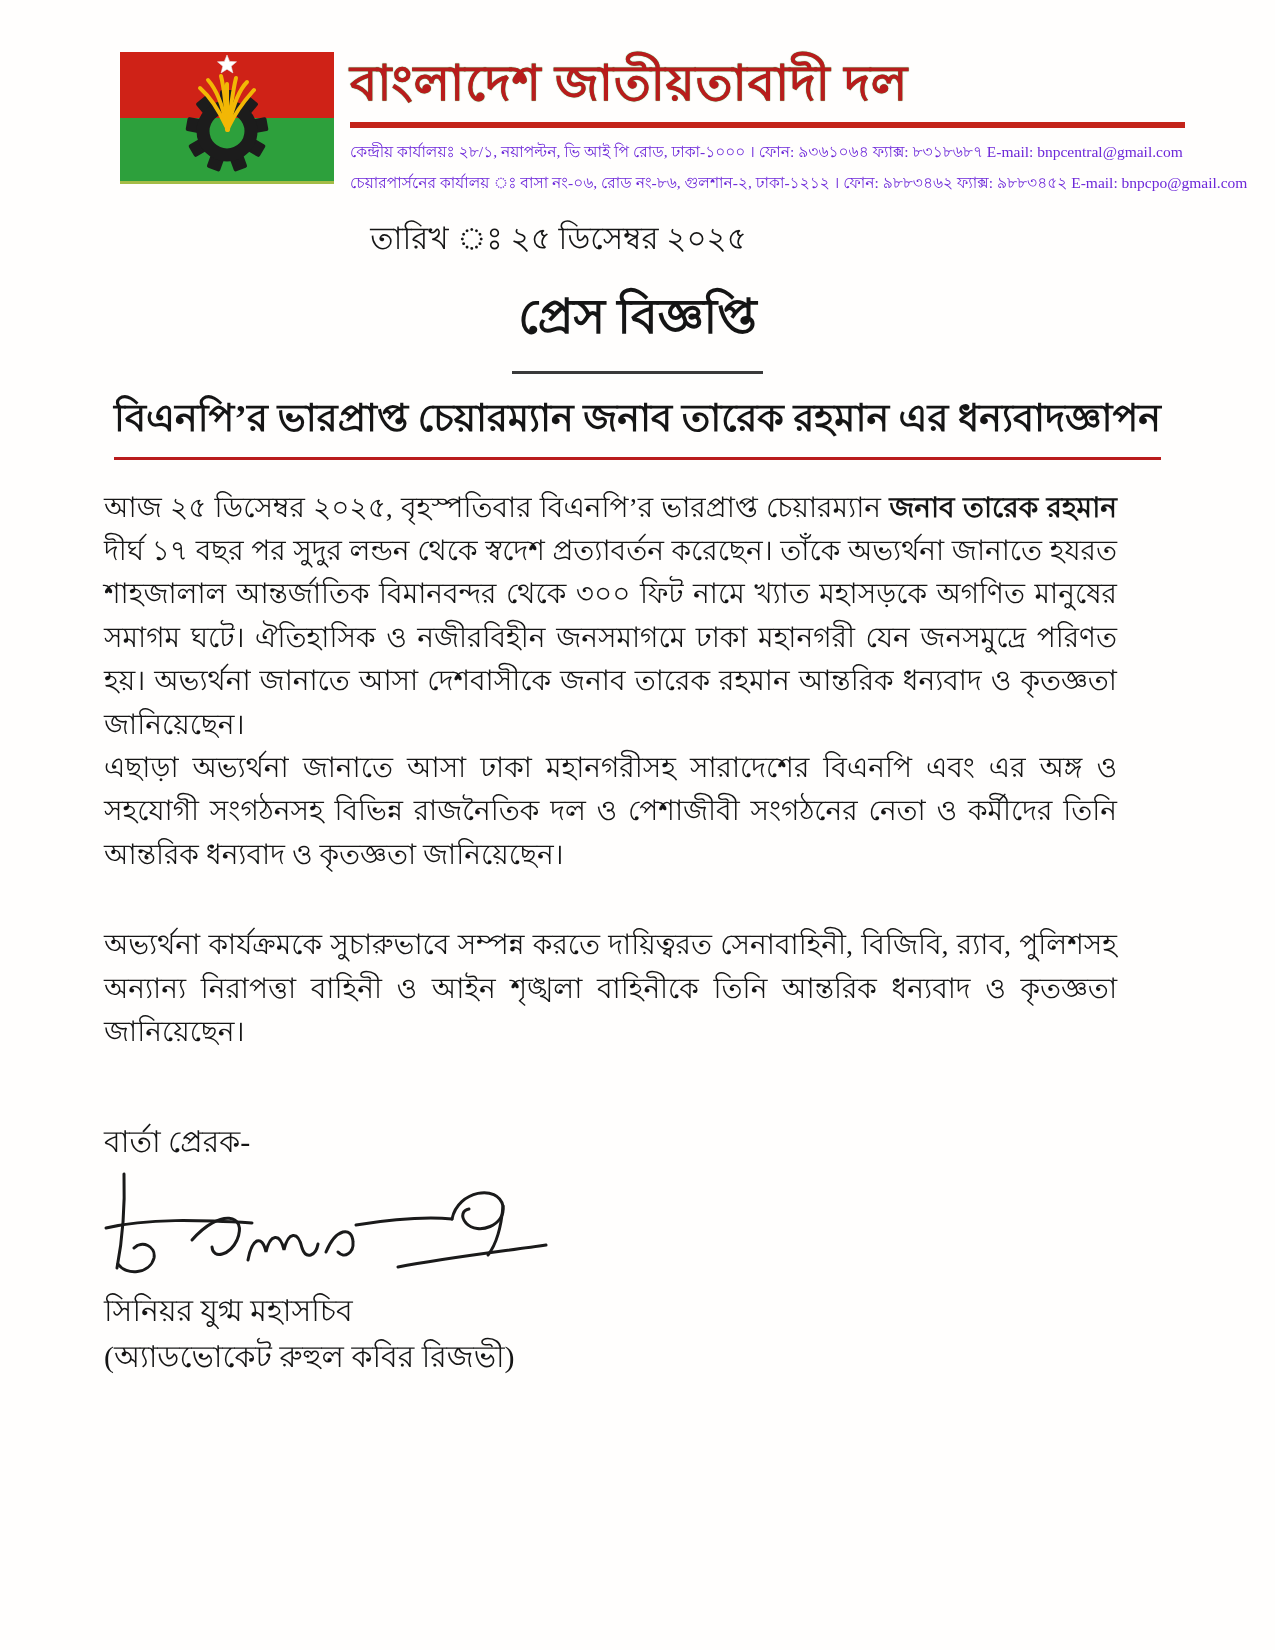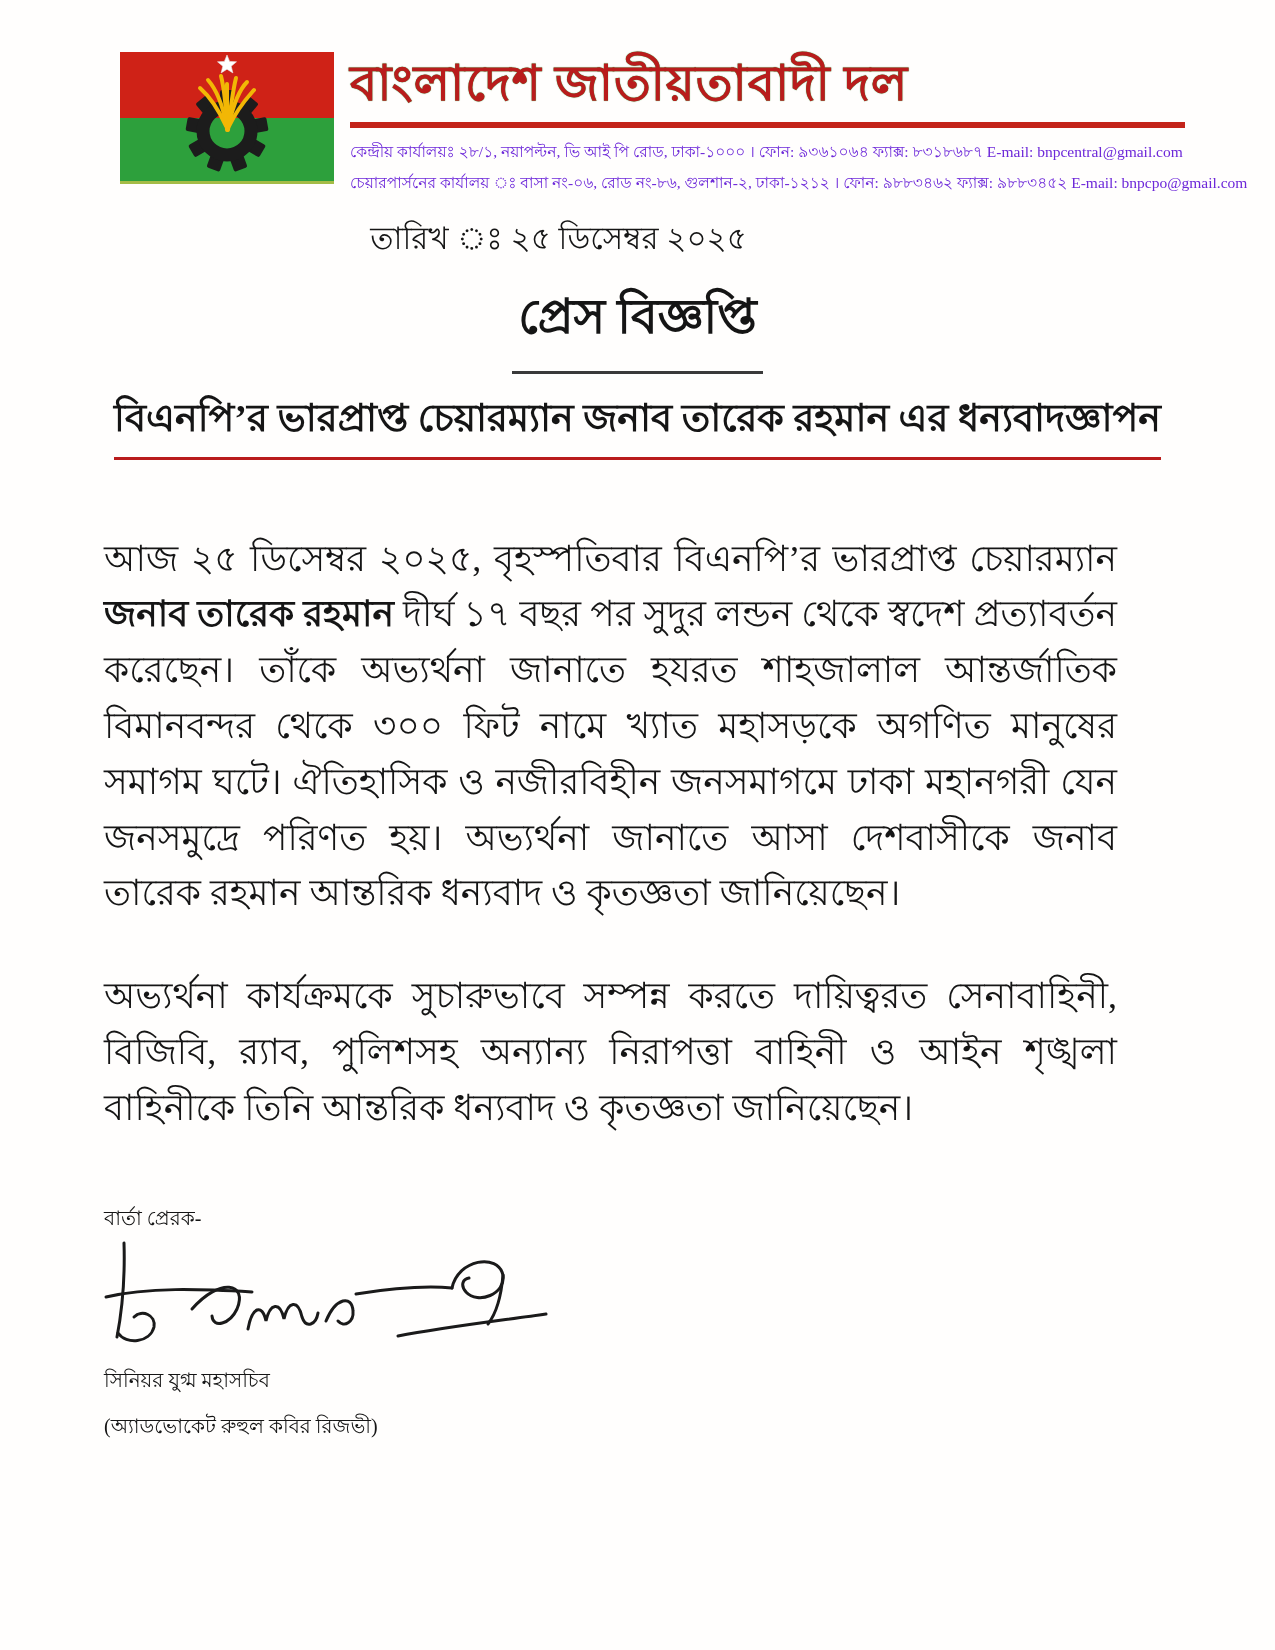--- a/index.html
+++ b/index.html
@@ -63,32 +63,32 @@
     margin:14px auto 0 auto;
     width:-moz-fit-content;width:fit-content;
     font-size:38px;
     font-weight:bold;
     border-bottom:3px solid #b91c1c;
     padding-bottom:5px;
     max-width:1080px;
   }
   
   .body-text{
-    margin:72px 158px 0 104px;
-    font-size:36px;
+    margin:26px 158px 0 104px;
+    font-size:28px;
     line-height:1.55;
     text-align:justify;
   }
   .body-text p{margin:0;}
   .body-text p.gap{margin-top:47px;}
   .body-text strong{font-weight:bold;}
   
   .sig-block{
     margin:66px 158px 0 104px;
-    font-size:20px;
+    font-size:30px;
     line-height:1.5;
   }
   .sender-label{margin-bottom:4px;}
   .signature{width:450px;height:118px;margin:2px 0 2px -4px;}
   .signature svg{display:block;}
   .sig-line{line-height:46px;}
 </style>
 </head>
 <body>
 
@@ -138,20 +138,21 @@
 
   <div class="date-line">তারিখ ঃ ২৫ ডিসেম্বর ২০২৫</div>
 
   <div class="h1">
     <span>প্রেস বিজ্ঞপ্তি</span>
   </div>
   <div class="h2">বিএনপি’র ভারপ্রাপ্ত চেয়ারম্যান জনাব তারেক রহমান এর ধন্যবাদজ্ঞাপন</div>
 
   <main class="body-text">
     <p><span>আজ ২৫ ডিসেম্বর ২০২৫, বৃহস্পতিবার বিএনপি’র ভারপ্রাপ্ত চেয়ারম্যান </span><strong>জনাব তারেক রহমান</strong><span> দীর্ঘ ১৭ বছর পর সুদুর লন্ডন থেকে স্বদেশ প্রত্যাবর্তন করেছেন। তাঁকে অভ্যর্থনা জানাতে হযরত শাহজালাল আন্তর্জাতিক বিমানবন্দর থেকে ৩০০ ফিট নামে খ্যাত মহাসড়কে অগণিত মানুষের সমাগম ঘটে। ঐতিহাসিক ও নজীরবিহীন জনসমাগমে ঢাকা মহানগরী যেন জনসমুদ্রে পরিণত হয়। অভ্যর্থনা জানাতে আসা দেশবাসীকে জনাব তারেক রহমান আন্তরিক ধন্যবাদ ও কৃতজ্ঞতা জানিয়েছেন।</span></p>
+    <p>এছাড়া অভ্যর্থনা জানাতে আসা ঢাকা মহানগরীসহ সারাদেশের বিএনপি এবং এর অঙ্গ ও সহযোগী সংগঠনসহ বিভিন্ন রাজনৈতিক দল ও পেশাজীবী সংগঠনের নেতা ও কর্মীদের তিনি আন্তরিক ধন্যবাদ ও কৃতজ্ঞতা জানিয়েছেন।</p>
     <p class="gap">অভ্যর্থনা কার্যক্রমকে সুচারুভাবে সম্পন্ন করতে দায়িত্বরত সেনাবাহিনী, বিজিবি, র‍্যাব, পুলিশসহ অন্যান্য নিরাপত্তা বাহিনী ও আইন শৃঙ্খলা বাহিনীকে তিনি আন্তরিক ধন্যবাদ ও কৃতজ্ঞতা জানিয়েছেন।</p>
   </main>
 
   <footer class="sig-block">
     <div class="sender-label">বার্তা প্রেরক-</div>
     <div class="signature">
       <svg width="450" height="118" viewBox="0 0 450 118" aria-hidden="true">
         <g stroke="#1a1a1a" stroke-width="3" fill="none" stroke-linecap="round">
           <path d="M24,6 C25,38 22,74 17,100"></path>
           <path d="M6,60 C48,50 100,52 152,55"></path>

